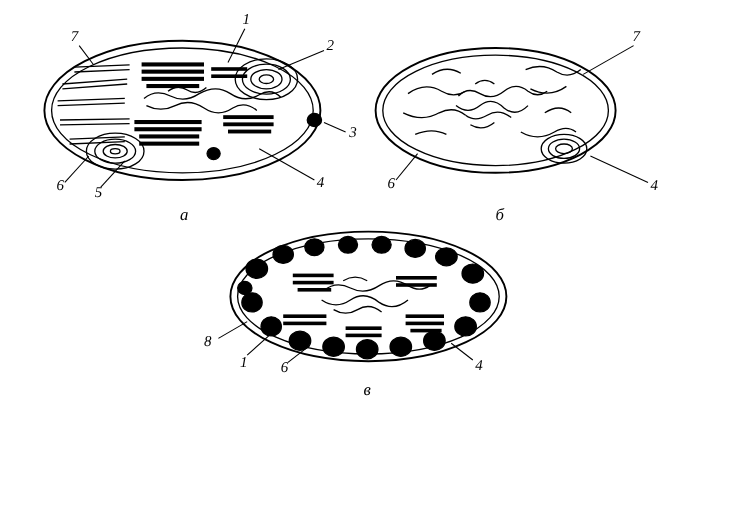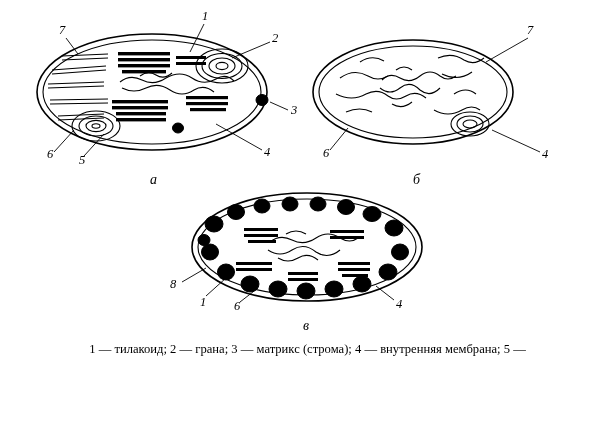--- a/index.html
+++ b/index.html
@@ -257,17 +257,16 @@
       </g>
     </svg>
   </div>
 
   <div class="panel-label" id="label-a">а</div>
   <div class="panel-label" id="label-b">б</div>
   <div class="panel-label" id="label-v">в</div>
 
   <div class="caption-block">
     <div class="legend">
-      <span class="legend-line">1 — тилакоид; 2 — грана; 3 — матрикс (строма); 4 — внутренняя мембрана; 5 —</span>
     </div>
   </div>
 
 </div>
 
 </body></html>

